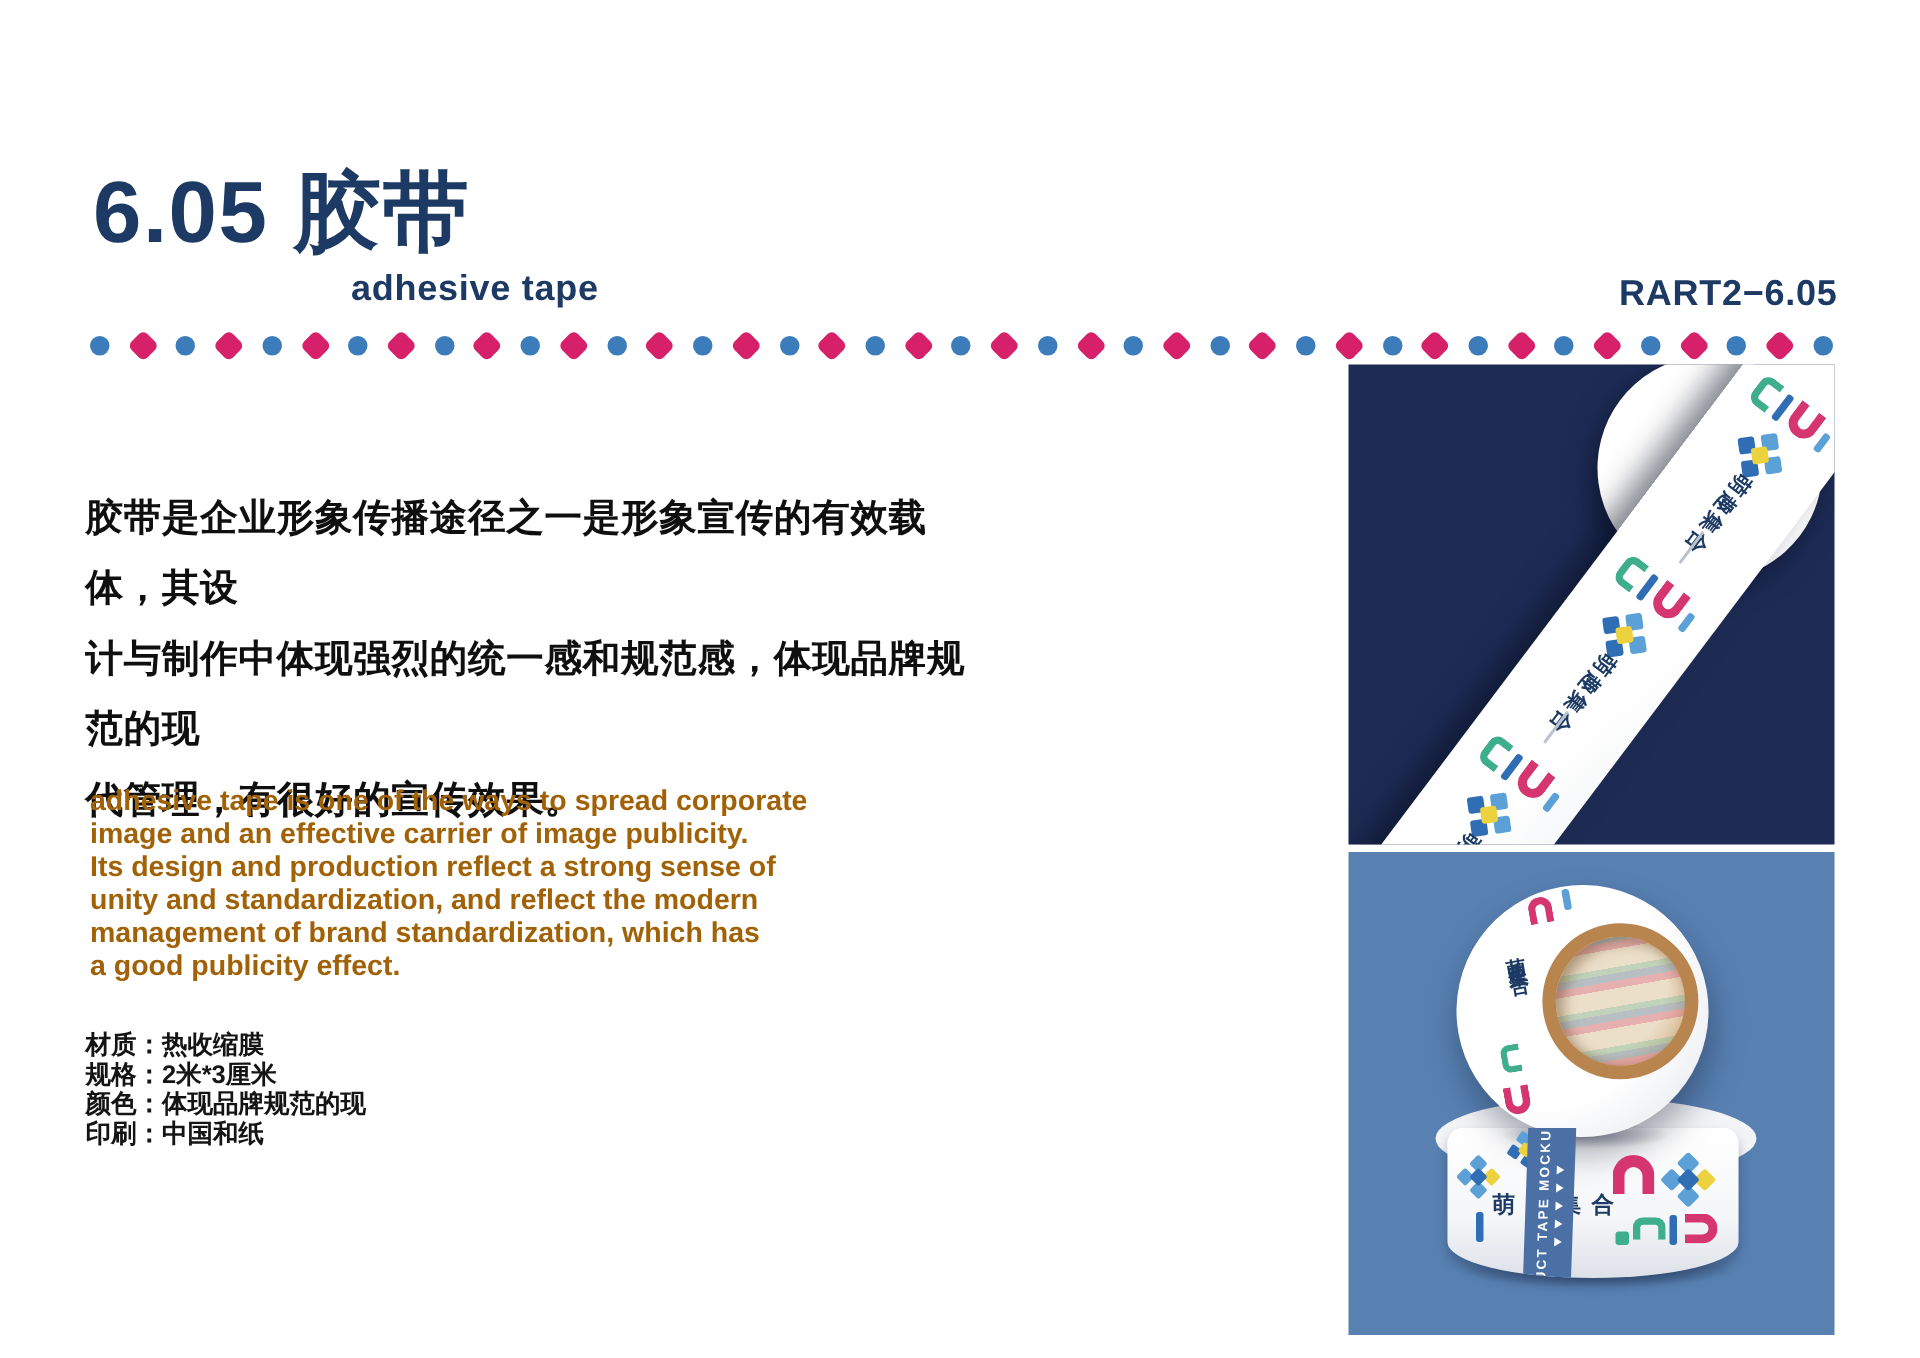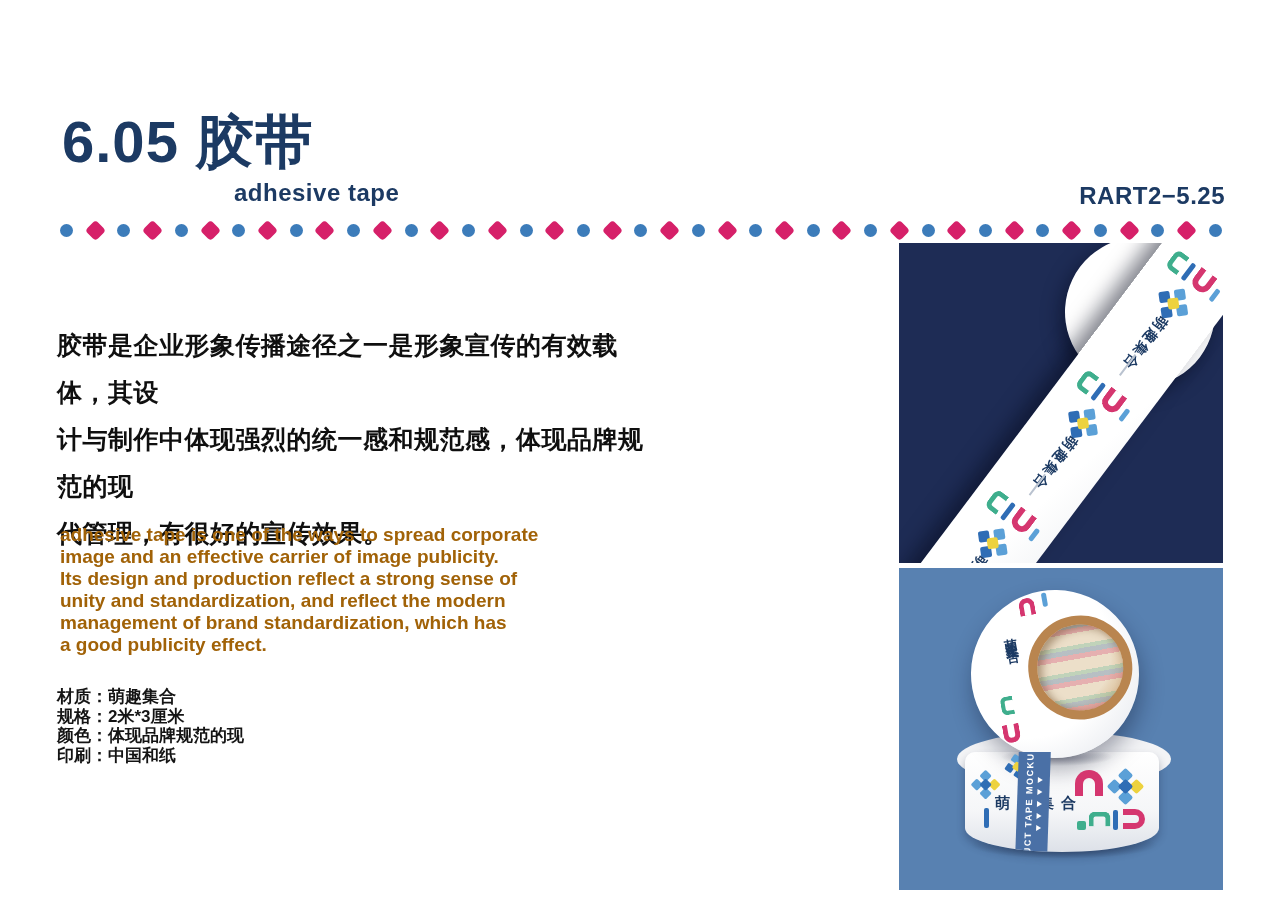--- a/index.html
+++ b/index.html
@@ -108,21 +108,21 @@
     font-size:13px; font-weight:bold; color:#1c3a63; letter-spacing:4px; white-space:nowrap; }
   .stand-shapes { position:absolute; left:14px; top:96px; display:flex; flex-direction:column;
     gap:6px; align-items:center; }
   .stand-shapes-top { position:absolute; left:58px; top:2px; display:flex; gap:6px; align-items:flex-start; }
 </style>
 </head>
 <body>
 
 <h1 class="page-title">6.05 胶带</h1>
 <div class="page-subtitle">adhesive tape</div>
-<div class="doc-code">RART2−5.25</div>
+<div class="doc-code">RART2−6.05</div>
 
 <div class="divider">
     <span class="dot round"></span>
     <span class="dot diamond"></span>
     <span class="dot round"></span>
     <span class="dot diamond"></span>
     <span class="dot round"></span>
     <span class="dot diamond"></span>
     <span class="dot round"></span>
     <span class="dot diamond"></span>
@@ -165,21 +165,21 @@
 计与制作中体现强烈的统一感和规范感，体现品牌规范的现
 代管理，有很好的宣传效果。</p>
 <p class="intro-en">adhesive tape is one of the ways to spread corporate
 image and an effective carrier of image publicity.
 Its design and production reflect a strong sense of
 unity and standardization, and reflect the modern
 management of brand standardization, which has
 a good publicity effect.</p>
 
 <div class="specs">
-  <div>材质：萌趣集合</div>
+  <div>材质：热收缩膜</div>
   <div>规格：2米*3厘米</div>
   <div>颜色：体现品牌规范的现</div>
   <div>印刷：中国和纸</div>
 </div>
 
 <div class="panel-top">
   <div class="tape-roll">
     <div class="tape-roll-core"></div>
   </div>
   <div class="tape-strip">

